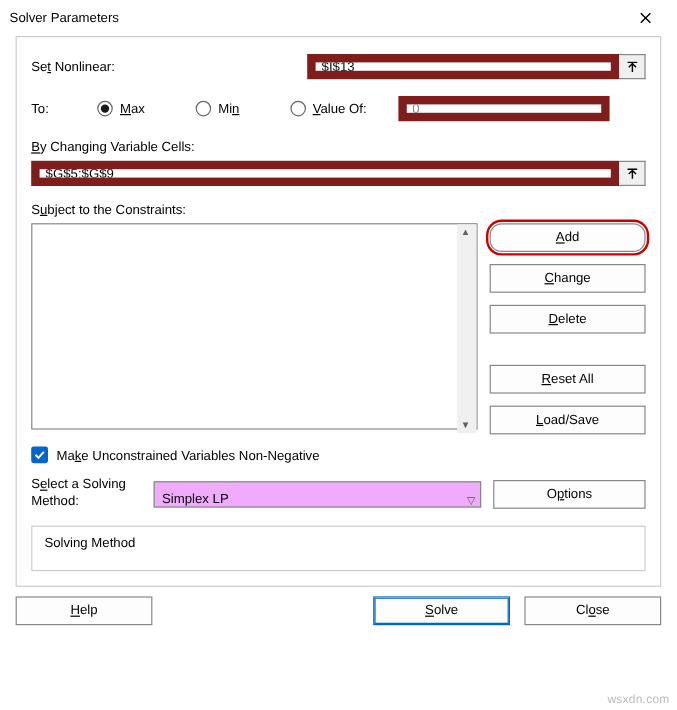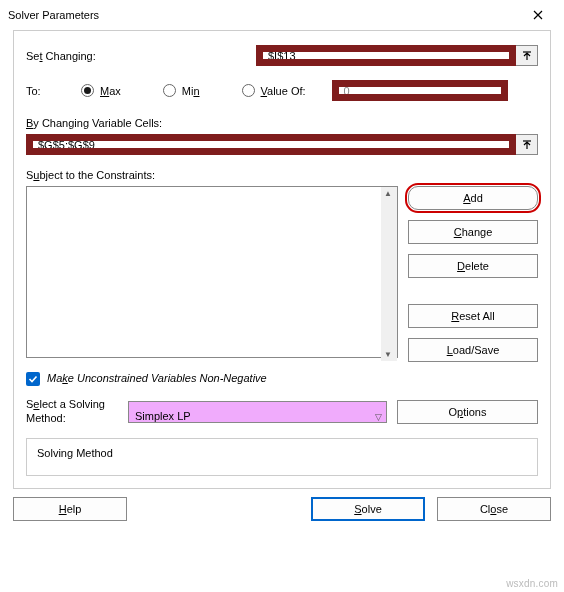--- a/index.html
+++ b/index.html
@@ -180,24 +180,23 @@
       cursor: pointer;
     }
     .btn.highlighted {
       outline: 2px solid #cc0000;
       outline-offset: 1px;
       border-radius: 10px;
     }
     .spacer-small { height: 6px; }
     .check-row {
       display: flex;
-      align-items: flex-start;
+      align-items: flex-end;
       gap: 7px;
       margin-bottom: 12px;
-      font-style: italic;
     }
     .checkbox {
       width: 14px;
       height: 14px;
       border-radius: 2px;
       background: #0066cc;
       display: flex;
       align-items: center;
       justify-content: center;
     }
@@ -221,21 +220,21 @@
       justify-content: space-between;
       padding: 0 4px 0 6px;
       cursor: pointer;
       background: #f0abfc;
     }
     .method-select .chev {
       font-size: 9px;
       color: #555555;
     }
     .options-btn {
-      width: 141px;
+      width: 127px;
     }
     .desc-group {
       border: 1px solid #cccccc;
       padding: 8px 10px 10px 10px;
     }
     .desc-title {
       margin-bottom: 6px;
     }
     .desc-text {
       line-height: 1.35;
@@ -283,21 +282,21 @@
         <path d="M1 1 L9 9 M9 1 L1 9" stroke="#000" stroke-width="1.2"></path>
       </svg>
   </div>
 </div>
 
 <div class="outer-group">
 
   <div class="row">
     <div class="label-col">
       <span>
-        <span>Se</span><span class="underline-accel">t</span><span> Changing:</span>
+        <span>Se</span><span class="underline-accel">t</span><span> Nonlinear:</span>
       </span>
     </div>
     <div class="obj-input-wrap">
       <input type="text" class="obj-input" value="$I$13" style="">
       <div class="ref-btn">
         <svg viewBox="0 0 10 10">
             <path d="M5 9 L5 2 M2 5 L5 2 L8 5" stroke="#000" stroke-width="1.2" fill="none"></path>
             <path d="M1 1 L9 1" stroke="#000" stroke-width="1.2"></path>
           </svg>
       </div>

